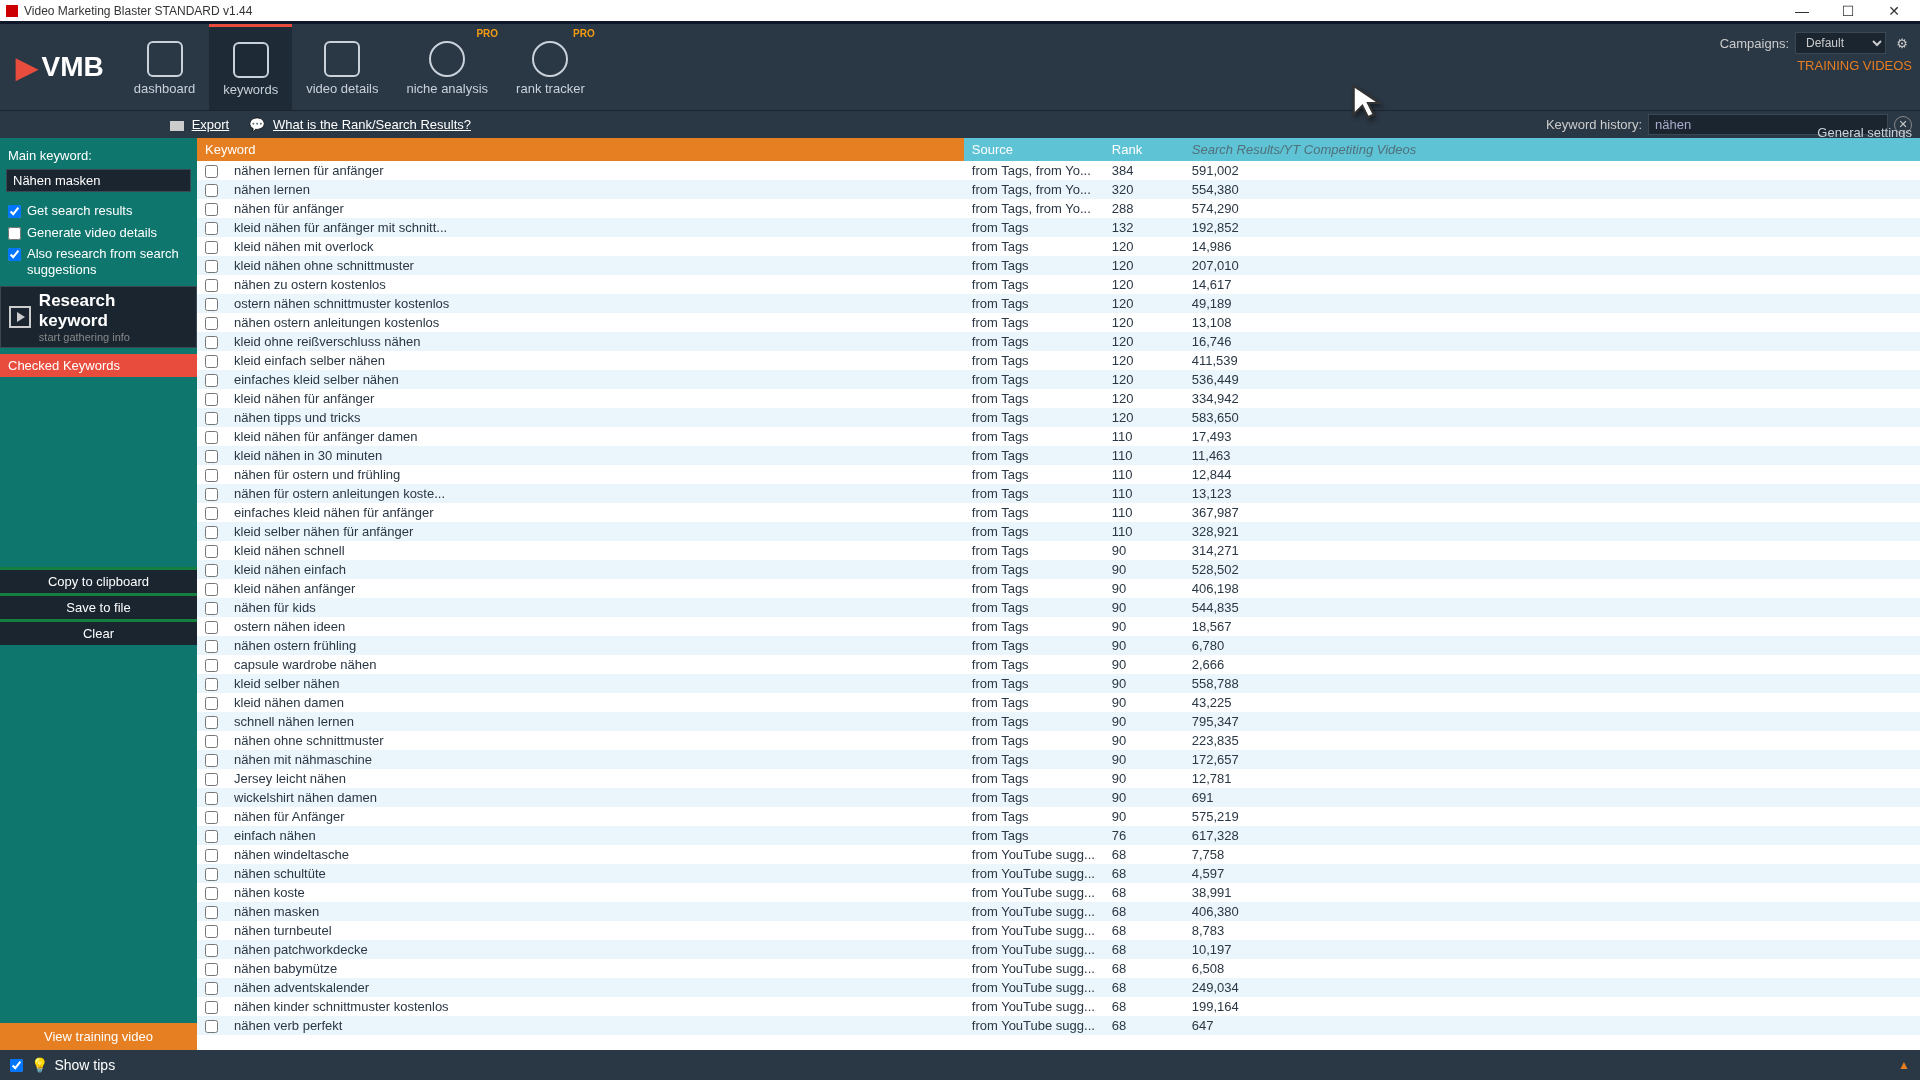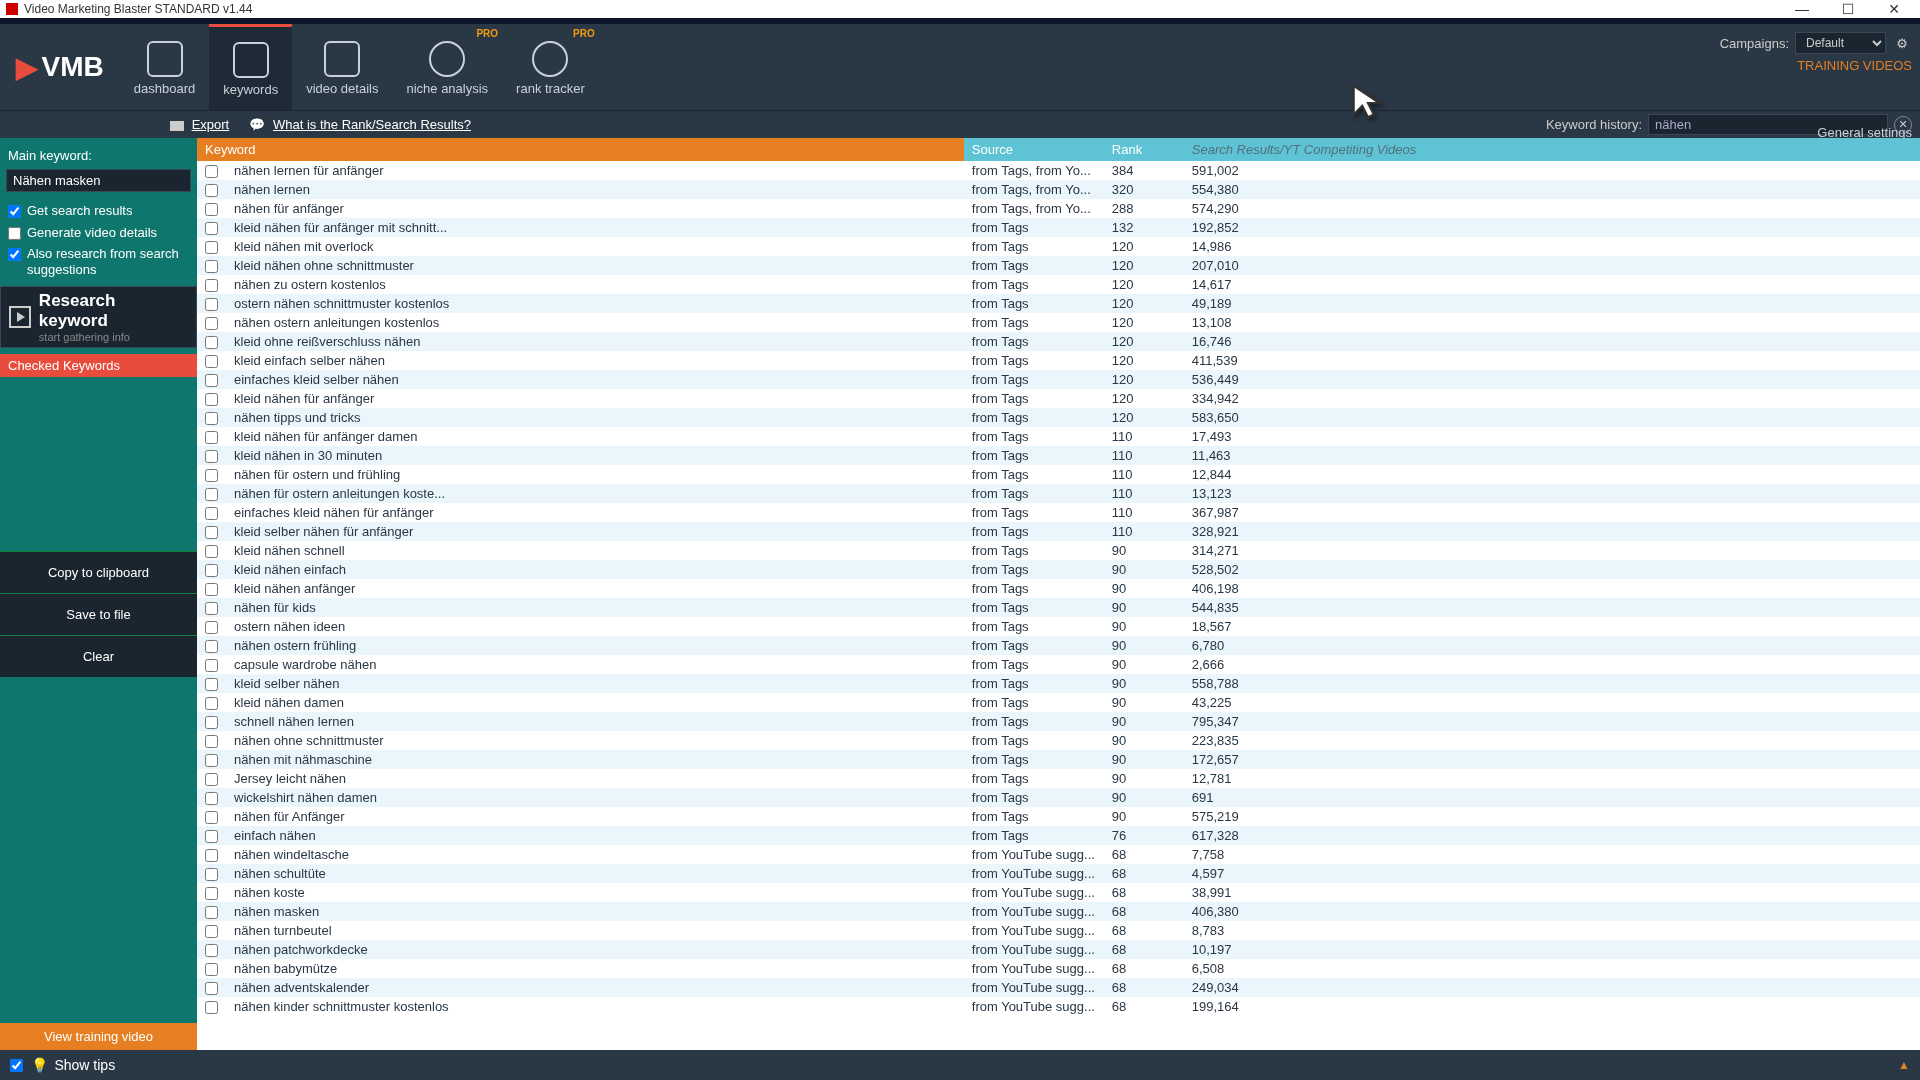--- a/index.html
+++ b/index.html
@@ -1,18 +1,18 @@
 <!DOCTYPE html>
 <html><head>
 <meta charset="utf-8">
 <style>
 * { margin: 0; padding: 0; box-sizing: border-box; font-family: "Segoe UI", Tahoma, sans-serif; }
 body { width: 1920px; height: 1080px; background: #fff; overflow: hidden; font-size: 14px; }
 
-.titlebar { height: 24px; background: #fff; display: flex; align-items: center; padding: 0 6px; font-size: 12px; color: #333; border-bottom: 6px solid #0f172a; }
+.titlebar { height: 24px; background: #fff; display: flex; align-items: center; padding: 0 6px; font-size: 12px; color: #333; border-bottom: 3px solid #0f172a; }
 .titlebar-icon { width: 12px; height: 12px; background: #c00; margin-right: 6px; }
 .titlebar-btns { margin-left: auto; display: flex; gap: 18px; padding-right: 6px; }
 .titlebar-btn { width: 28px; text-align: center; font-size: 14px; color: #333; cursor: pointer; }
 
 .header { height: 86px; background: #2a3744; display: flex; align-items: stretch; color: #ccc; position: relative; }
 .logo { display: flex; align-items: center; padding: 0 16px; font-weight: bold; font-size: 28px; color: #fff; }
 .logo-red { color: #e74c3c; margin-right: 4px; }
 .nav-tabs { display: flex; }
 .nav-tab { display: flex; flex-direction: column; align-items: center; justify-content: center; padding: 6px 14px 4px; color: #c9d2db; cursor: pointer; position: relative; }
 .nav-tab.active { background: #1e2a36; border-top: 3px solid #e74c3c; }
@@ -45,21 +45,21 @@
 .sb-check { display: flex; align-items: flex-start; gap: 6px; padding: 3px 8px; color: #fff; cursor: pointer; line-height: 1.2; }
 .sb-check input { margin-top: 2px; }
 .research-btn { background: #1a2530; border: 1px solid #3a4754; margin: 6px 0; padding: 4px 8px; display: flex; align-items: center; gap: 8px; cursor: pointer; }
 .research-btn .play-icon { width: 22px; height: 22px; border: 2px solid #ccc; display: flex; align-items: center; justify-content: center; }
 .research-btn .play-icon::before { content: ""; border-left: 8px solid #ccc; border-top: 5px solid transparent; border-bottom: 5px solid transparent; margin-left: 2px; }
 .research-text { display: flex; flex-direction: column; }
 .research-text .t1 { color: #fff; font-weight: bold; font-size: 17px; }
 .research-text .t2 { color: #888; font-size: 11px; }
 .checked-kw-btn { background: #e74c3c; color: #fff; padding: 4px 8px; cursor: pointer; font-size: 13px; }
 .sb-spacer { flex: 1; }
-.sb-action { background: #1a2530; border-top: 1px solid #15803d; color: #fff; text-align: center; padding: 13px; cursor: pointer; font-size: 13px; }
+.sb-action { background: #1a2530; border-top: 3px solid #15803d; color: #fff; text-align: center; padding: 4px; cursor: pointer; font-size: 13px; }
 .view-training { background: #e67e22; color: #fff; text-align: center; padding: 6px; cursor: pointer; font-size: 13px; }
 
 .table-wrap { flex: 1; overflow: auto; position: relative; }
 table { width: 100%; border-collapse: collapse; font-size: 13px; }
 thead tr { position: sticky; top: 0; }
 th { text-align: left; padding: 4px 8px; font-weight: normal; color: #fff; }
 th.kw { background: #e67e22; width: 270px; }
 th.src { background: #5fc3d6; width: 140px; color: #fff; }
 th.rank { background: #5fc3d6; width: 80px; }
 th.results { background: #5fc3d6; color: #50707a; font-style: italic; }
@@ -503,20 +503,27 @@
             <td>68</td>
             <td>249,034</td>
           </tr>
           <tr>
             <td class="chk"><input type="checkbox" style=""></td>
             <td class="kw-cell">nähen kinder schnittmuster kostenlos</td>
             <td class="src-cell">from YouTube sugg...</td>
             <td>68</td>
             <td>199,164</td>
           </tr>
+          <tr>
+            <td class="chk"><input type="checkbox" style=""></td>
+            <td class="kw-cell">nähen verb perfekt</td>
+            <td class="src-cell">from YouTube sugg...</td>
+            <td>68</td>
+            <td>647</td>
+          </tr>
         </tbody>
     </table>
   </div>
 </div>
 
 <div class="footer">
   <input type="checkbox" checked="" class="footer-check" style="">
   <span class="tips-icon">💡</span>
   <span>Show tips</span>
   <span class="footer-arrow">▲</span>

